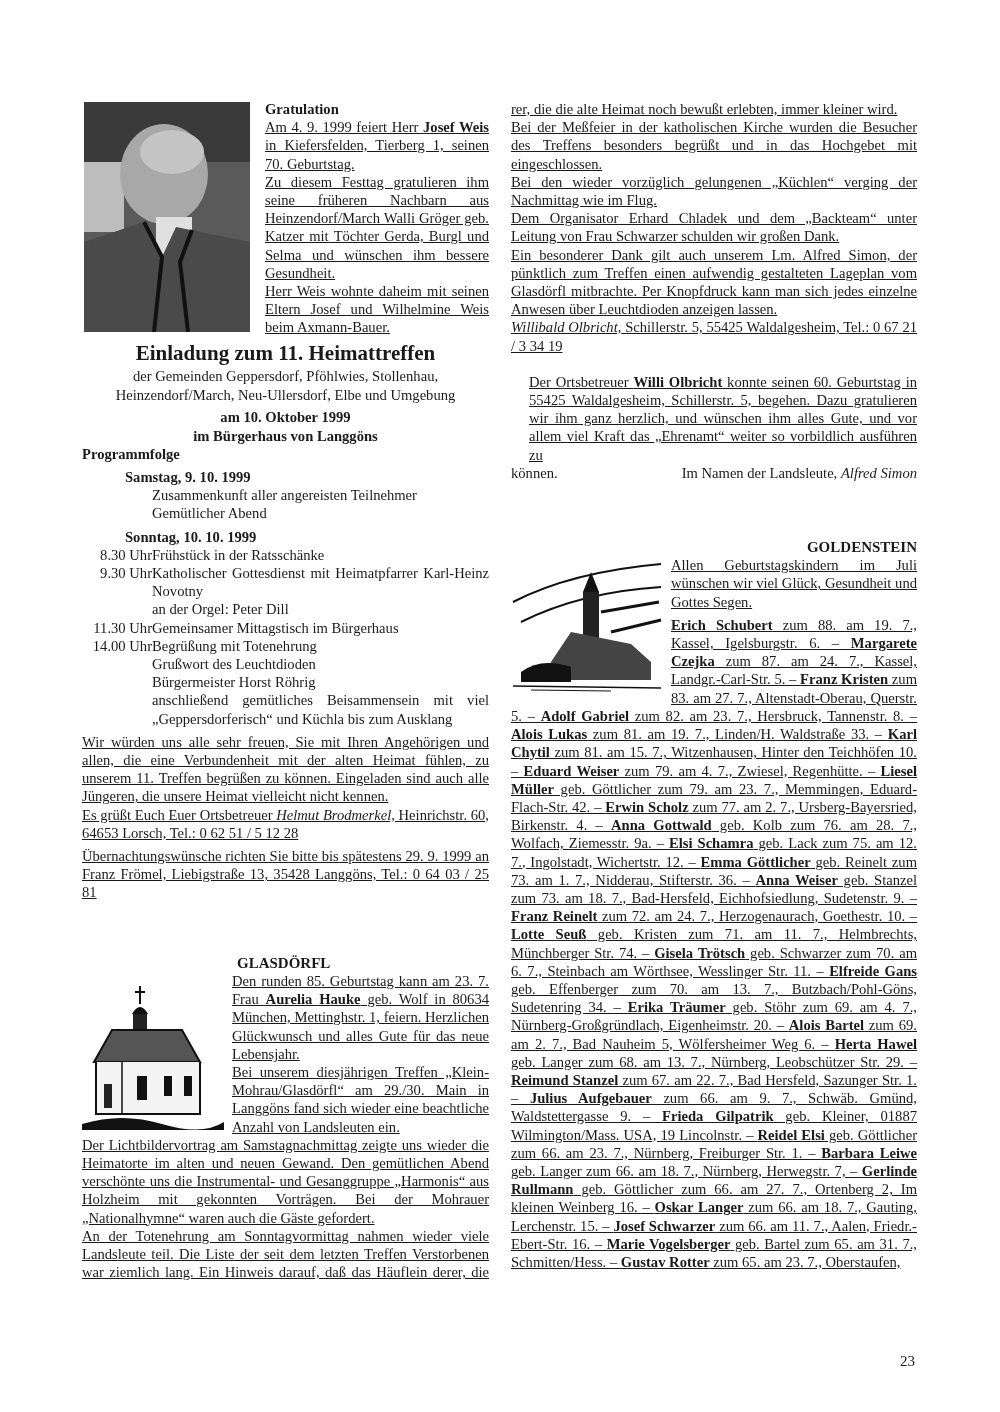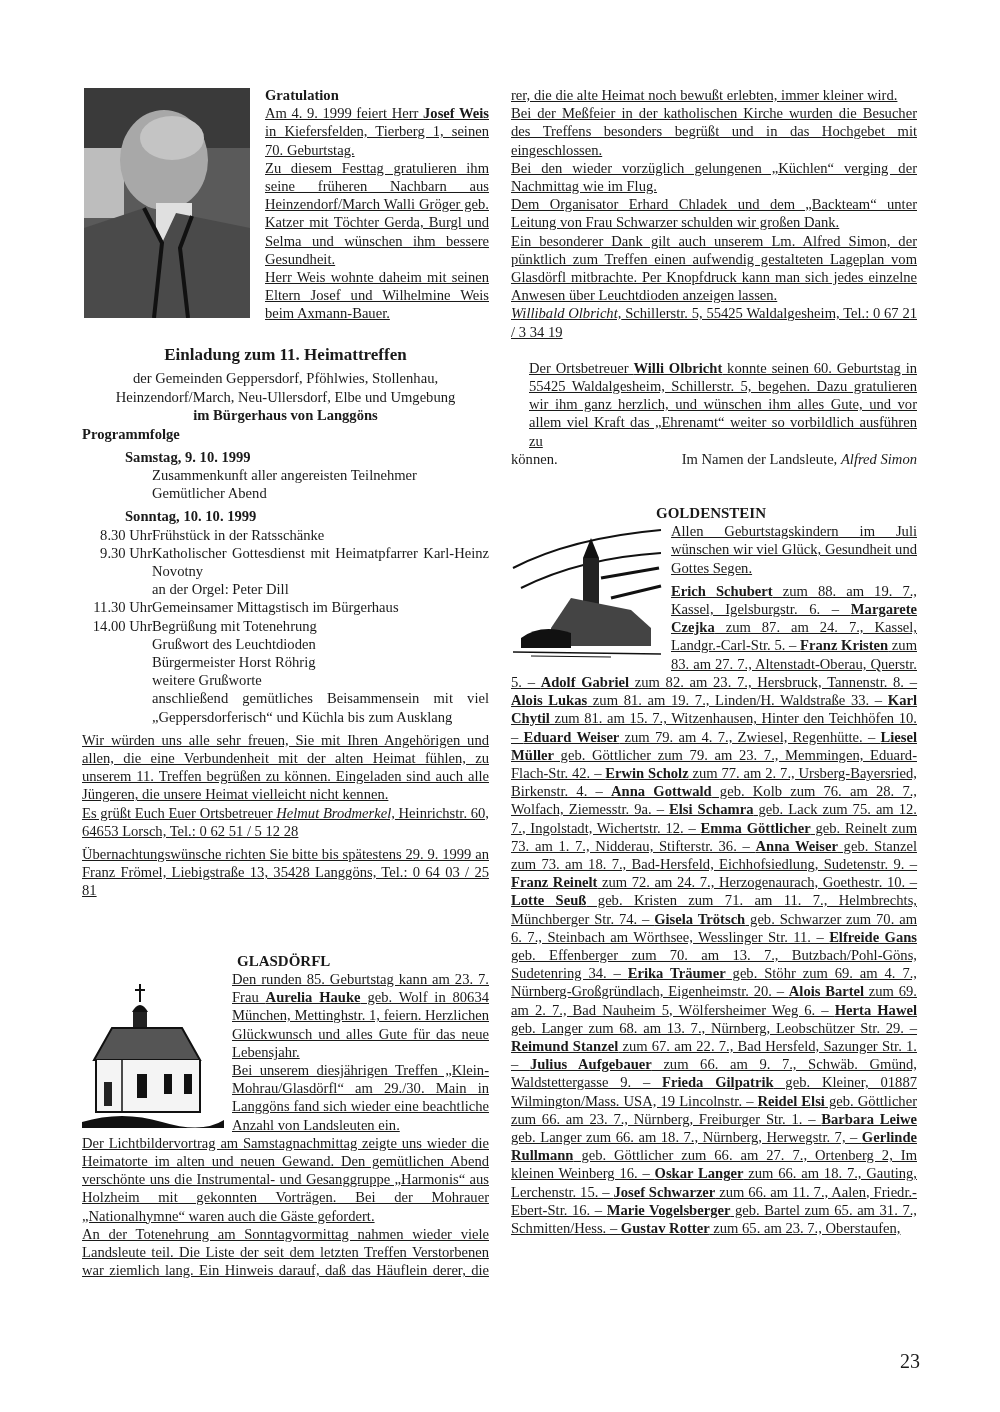--- a/index.html
+++ b/index.html
@@ -1,44 +1,44 @@
 <!DOCTYPE html>
 <html><head>
 <meta charset="utf-8">
 <style>
   html, body { margin: 0; padding: 0; background: #ffffff; }
   body { width: 1000px; height: 1412px; position: relative; overflow: hidden;
     font-family: "Liberation Serif", "DejaVu Serif", serif; color: #1a1a1a; font-size: 14.6px; line-height: 18.2px; }
-  .col { position: absolute; top: 86px; }
+  .col { position: absolute; top: 100px; }
   .left { left: 82px; width: 407px; }
   .right { left: 511px; width: 406px; }
   p { margin: 0; text-align: justify; text-decoration: underline; }
   b, .b { font-weight: bold; }
   i { font-style: italic; }
   .grat { position: relative; height: 240px; }
   .photo { position: absolute; left: 2px; top: 2px; width: 166px; height: 230px; background: #6d6d6d; overflow: hidden; }
   .grat-text { position: absolute; left: 183px; top: 0; width: 224px; }
   .grat-title { font-weight: bold; }
   .center { text-align: center; }
-  .inv-title { font-weight: bold; font-size: 17px; line-height: 26px; margin-top: 16px; text-align: center; }
+  .inv-title { font-weight: bold; font-size: 21px; line-height: 26px; margin-top: 0; text-align: center; }
   .inv-sub { text-align: center; margin-top: 1px; }
   .inv-date { text-align: center; font-weight: bold; margin-top: 4px; }
   .prog { font-weight: bold; }
   .day { font-weight: bold; margin-top: 5px; margin-left: 43px; }
   .row { display: flex; }
   .time { width: 70px; text-align: right; flex: none; }
   .act { flex: 1; text-align: justify; }
   .gap { margin-top: 5px; }
   .section-title { font-weight: bold; font-size: 15px; }
   .glas { position: relative; margin-top: 52px; }
   .glas-title { padding-left: 155px; }
   .glas-img { float: left; width: 142px; height: 146px; margin: 12px 8px 0 0; }
-  .gold-title { padding-left: 145px; margin-top: 36px; }
+  .gold-title { padding-left: 145px; margin-top: 56px; text-align: right; }
   .gold-img { float: left; width: 152px; height: 130px; margin: 6px 8px 0 0; }
-  .pagenum { position: absolute; left: 900px; top: 1352px; font-size: 20px; }
+  .pagenum { position: absolute; left: 900px; top: 1352px; font-size: 15px; }
   .sig { display: flex; justify-content: space-between; }
 </style>
 </head>
 <body>
 
 <div class="col left">
 
   <div class="grat">
     <div class="photo">
       <svg width="166" height="230" viewBox="0 0 166 230">
@@ -58,20 +58,21 @@
       <p><span>Am 4. 9. 1999 feiert Herr </span><b>Josef Weis</b><span> in Kiefersfelden, Tierberg 1, seinen 70. Geburtstag.</span></p>
       <p>Zu diesem Festtag gratulieren ihm seine früheren Nachbarn aus Heinzendorf/March Walli Gröger geb. Katzer mit Töchter Gerda, Burgl und Selma und wünschen ihm bessere Gesundheit.</p>
       <p>Herr Weis wohnte daheim mit seinen Eltern Josef und Wilhelmine Weis beim Axmann-Bauer.</p>
     </div>
   </div>
 
   <div>
     <div class="inv-title">Einladung zum 11. Heimattreffen</div>
     <div class="inv-sub">der Gemeinden Geppersdorf, Pföhlwies, Stollenhau,</div>
     <div class="inv-sub">Heinzendorf/March, Neu-Ullersdorf, Elbe und Umgebung</div>
+    <div class="inv-date">am 10. Oktober 1999</div>
     <div class="center b">im Bürgerhaus von Langgöns</div>
     <div class="prog">Programmfolge</div>
 
     <div class="day">Samstag, 9. 10. 1999</div>
     <div class="row">
         <span class="time"></span>
         <span class="act">Zusammenkunft aller angereisten Teilnehmer</span>
       </div>
     <div class="row">
         <span class="time"></span>
@@ -106,21 +107,20 @@
         <div class="row">
           <span class="time"></span>
           <span class="act">Grußwort des Leuchtdioden</span>
         </div>
         <div class="row">
           <span class="time"></span>
           <span class="act">Bürgermeister Horst Röhrig</span>
         </div>
         <div class="row">
           <span class="time"></span>
-          <span class="act">weitere Grußworte</span>
         </div>
         <div class="row">
           <span class="time"></span>
           <span class="act">anschließend gemütliches Beisammensein mit viel „Geppersdorferisch“ und Küchla bis zum Ausklang</span>
         </div>
       </div>
 
     <p class="gap">Wir würden uns alle sehr freuen, Sie mit Ihren Angehörigen und allen, die eine Verbundenheit mit der alten Heimat fühlen, zu unserem 11. Treffen begrüßen zu können. Eingeladen sind auch alle Jüngeren, die unsere Heimat vielleicht nicht kennen.</p>
     <p><span>Es grüßt Euch Euer Ortsbetreuer </span><i>Helmut Brodmerkel,</i><span> Heinrichstr. 60, 64653 Lorsch, Tel.: 0 62 51 / 5 12 28</span></p>
     <p class="gap">Übernachtungswünsche richten Sie bitte bis spätestens 29. 9. 1999 an Franz Frömel, Liebigstraße 13, 35428 Langgöns, Tel.: 0 64 03 / 25 81</p>

